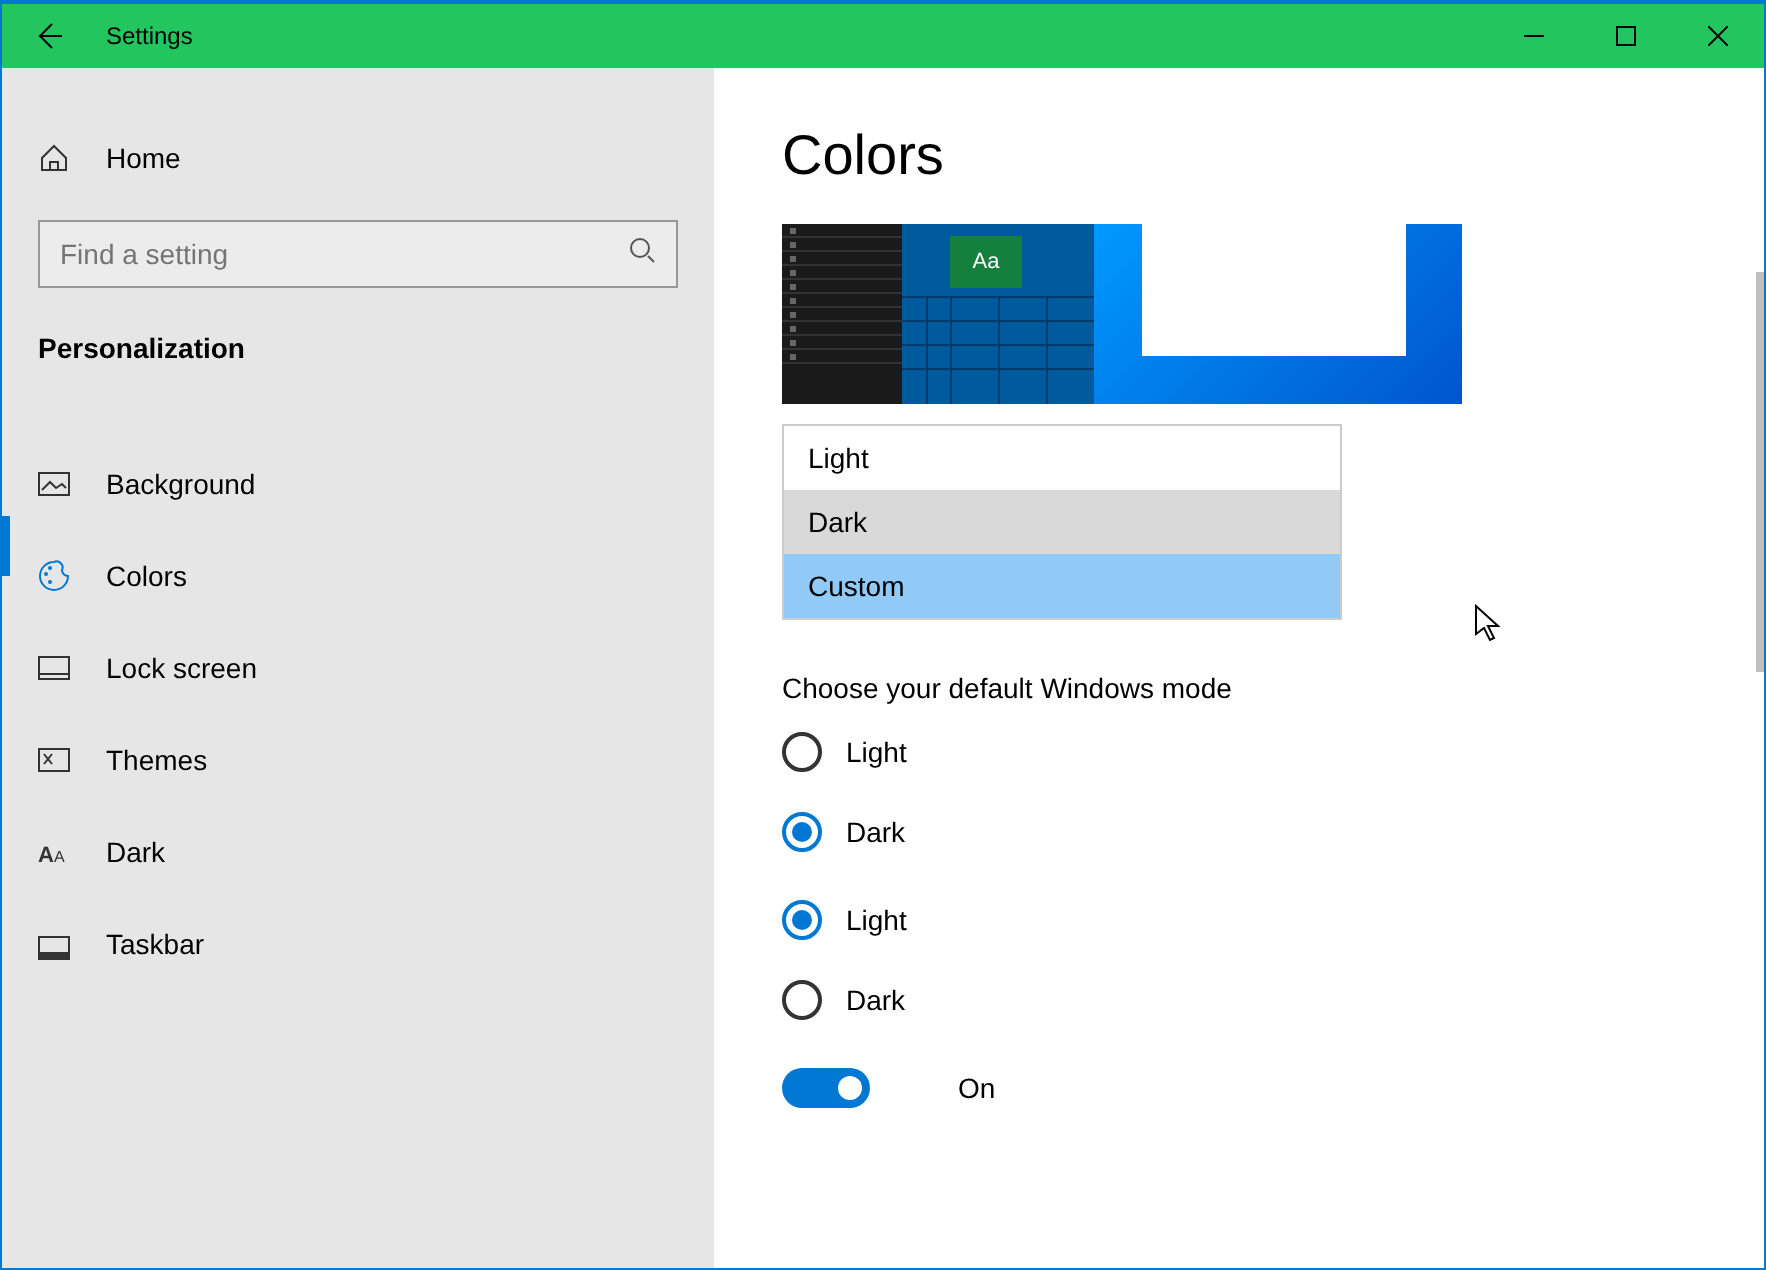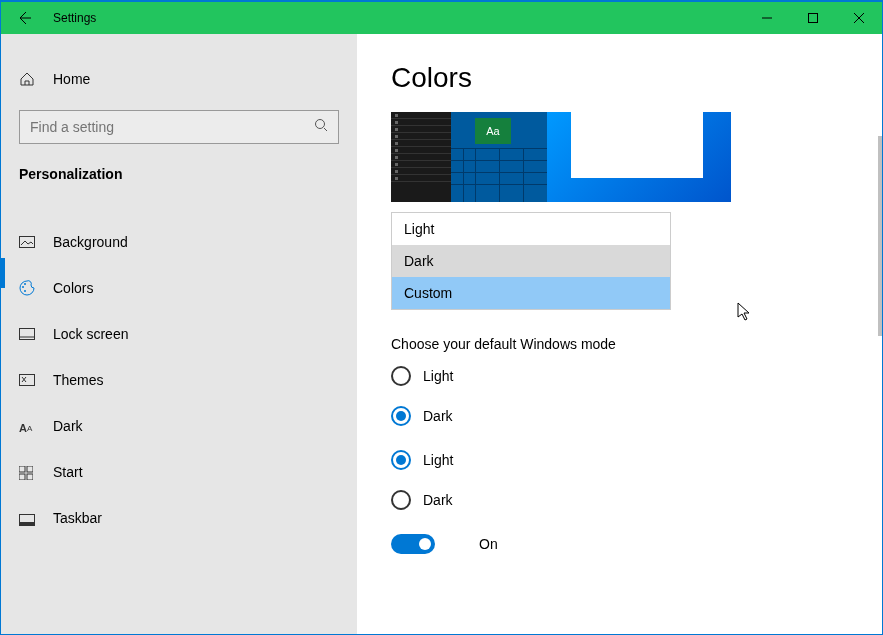--- a/index.html
+++ b/index.html
@@ -153,31 +153,20 @@
       </div>
       <div class="nav-item">
         <span class="icon">
             <span style="font-size:11px; font-weight:600;">A</span>
             <span style="font-size:8px;">A</span>
           </span>
         <span class="label">Dark</span>
       </div>
       <div class="nav-item">
         <span class="icon">
-            <svg width="14" height="14" viewBox="0 0 14 14">
-              <rect x="0" y="0" width="6" height="6" fill="none" stroke="#333"></rect>
-              <rect x="8" y="0" width="6" height="6" fill="none" stroke="#333"></rect>
-              <rect x="0" y="8" width="6" height="6" fill="none" stroke="#333"></rect>
-              <rect x="8" y="8" width="6" height="6" fill="none" stroke="#333"></rect>
-            </svg>
-          </span>
-        <span class="label">Start</span>
-      </div>
-      <div class="nav-item">
-        <span class="icon">
             <svg width="16" height="12" viewBox="0 0 16 12">
               <rect x="0.5" y="0.5" width="15" height="11" stroke="#333" fill="none"></rect>
               <rect x="0.5" y="8" width="15" height="3.5" fill="#333"></rect>
             </svg>
           </span>
         <span class="label">Taskbar</span>
       </div>
     </div>
 
     <div class="content">

